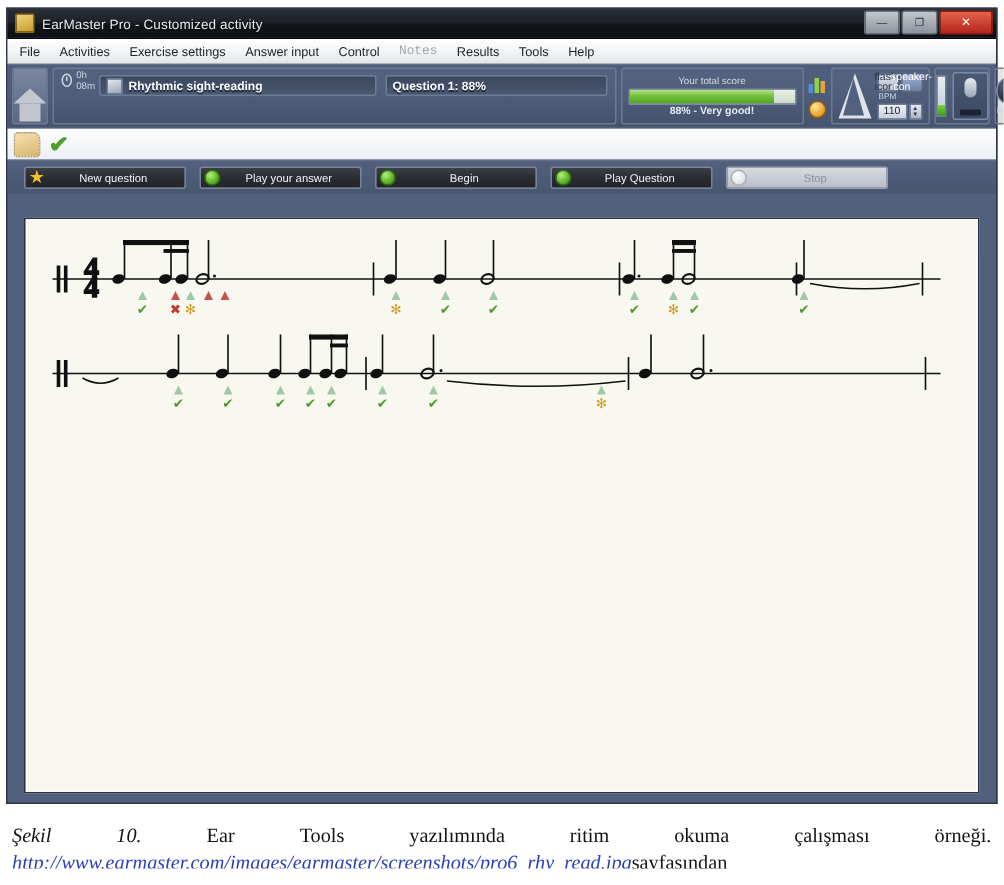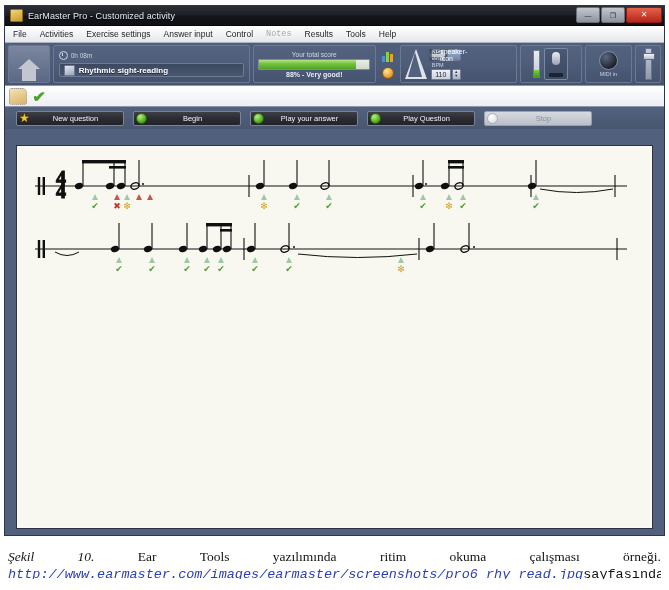--- a/index.html
+++ b/index.html
@@ -123,21 +123,21 @@
     content: "";
     position: absolute;
     left: -7px; top: 10px;
     width: 14px; height: 12px;
     background: #c2c7cf;
   }
 
   
   .info-panel {
     flex: 1 1 auto;
-    display: flex; flex-direction: column;
+    display: flex; flex-direction: row;
     justify-content: center;
     padding: 2px 5px 3px 5px;
   }
   .clock-row { display: flex; align-items: center; gap: 3px; height: 11px; }
   .clock-icon {
     width: 7px; height: 7px; border-radius: 50%;
     border: 1px solid #cfd6e2;
     position: relative;
   }
   .clock-icon::after {
@@ -438,25 +438,24 @@
     color: #131313;
     line-height: 17px;
   }
   .cap-line1 {
     display: flex; justify-content: space-between;
     white-space: nowrap;
   }
   .cap-line1 .it { font-style: italic; }
   .cap-line2 {
     margin-top: 1px;
-    display: flex; justify-content: space-between;
+    display: flex; 
     white-space: nowrap;
     overflow: hidden;
     height: 13px;
-    font-family: Liberation Mono, monospace;
   }
   .cap-url {
     font-style: italic;
     color: #2a3fb8;
     text-decoration: underline;
   }
   .cap-tail { font-style: normal; color:#131313; }
 </style>
 </head>
 <body>
@@ -495,20 +494,23 @@
 
       <div class="panel info-panel">
         <div class="clock-row">
           <span class="clock-icon"></span>
           <span class="clock-text">0h 08m</span>
         </div>
         <div class="fields-row">
           <div class="field field-activity">
             <span class="note-icon"></span>
             <span class="field-text">Rhythmic sight-reading</span>
+          </div>
+          <div class="field field-question">
+            <span class="field-text">Question 1: 88%</span>
           </div>
         </div>
       </div>
 
       <div class="panel score-panel">
         <span class="score-label">Your total score</span>
         <div class="score-bar">
           <div class="score-fill" id="scoreFill" style="width: 88%;"></div>
         </div>
         <span class="score-value">88% - Very good!</span>
@@ -567,25 +569,25 @@
       <span class="check-big">✔</span>
     </div>
 
     <div class="actionbar">
       <div class="act-btn">
         <span class="act-ico star">★</span>
         <span class="lbl">New question</span>
       </div>
       <div class="act-btn">
         <span class="act-ico"></span>
-        <span class="lbl">Begin</span>
+        <span class="lbl">Play your answer</span>
       </div>
       <div class="act-btn">
         <span class="act-ico"></span>
-        <span class="lbl">Play your answer</span>
+        <span class="lbl">Begin</span>
       </div>
       <div class="act-btn">
         <span class="act-ico"></span>
         <span class="lbl">Play Question</span>
       </div>
       <div class="act-btn disabled">
         <span class="act-ico grey"></span>
         <span class="lbl">Stop</span>
       </div>
     </div>

